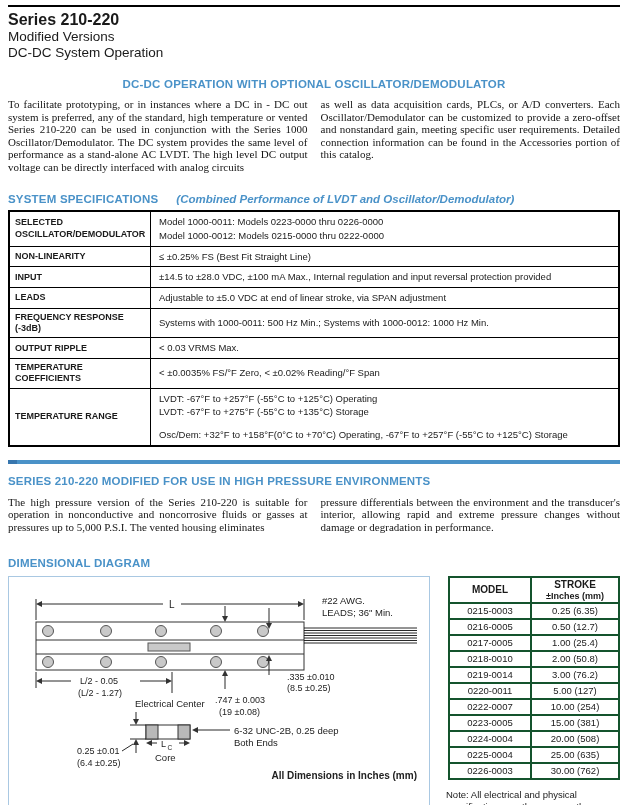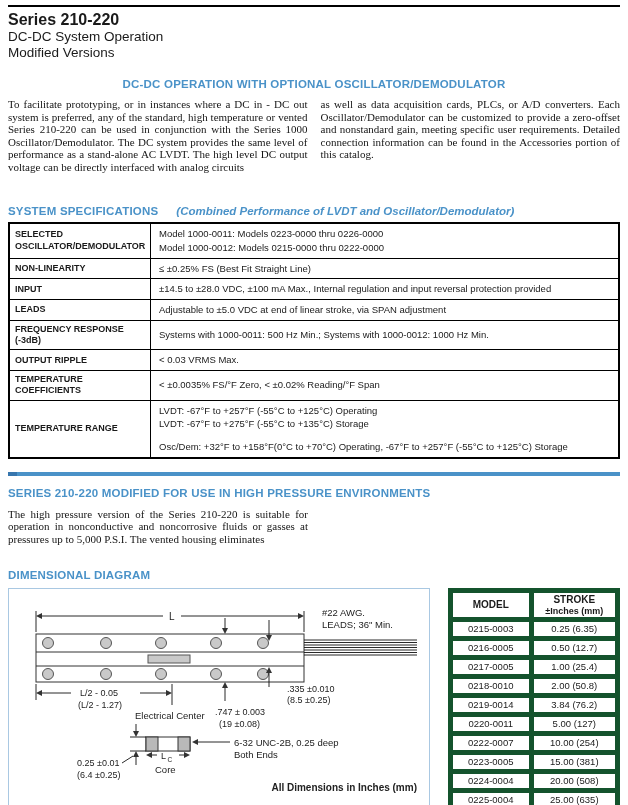--- a/index.html
+++ b/index.html
@@ -1,60 +1,60 @@
 <!DOCTYPE html>
 <html><head>
 <meta charset="utf-8">
 <style>
   html,body{margin:0;padding:0;background:#ffffff;}
   body{width:628px;height:805px;overflow:hidden;font-family:"Liberation Sans",sans-serif;color:#1a1a1a;}
   .page{width:612px;margin:0 auto;position:relative;}
   .top-rule{margin-top:5px;height:2px;background:#000;}
   .title{font-size:16px;font-weight:bold;margin-top:4px;line-height:1.1;}
   .subtitle{font-size:13.5px;line-height:1.18;}
-  .blue-h{color:#4a92c8;font-weight:bold;font-size:11.5px;letter-spacing:.2px;margin-top:12px;}
+  .blue-h{color:#4a92c8;font-weight:bold;font-size:11.5px;letter-spacing:.2px;}
   .h1{margin-top:18px;text-align:center;}
   .h2{margin-top:11px;}
   .cols{display:flex;gap:13px;margin-top:8px;font-family:"Liberation Serif",serif;font-size:11px;line-height:1.13;text-align:justify;color:#151515;}
   .cols .col{width:300px;}
   .spec-head{margin-top:20px;display:flex;align-items:baseline;gap:18px;}
   .spec-sub{color:#4a92c8;font-style:italic;font-size:11.5px;font-weight:600;}
   table.specs{margin-top:5px;width:612px;border-collapse:collapse;table-layout:fixed;border:2px solid #000;}
   table.specs td{border:1px solid #000;vertical-align:middle;}
   table.specs td.lbl{width:131px;font-size:9px;font-weight:bold;padding:3px 4px 3px 5px;line-height:1.25;}
   table.specs td.val{font-size:9.5px;padding:3px 6px 3px 8px;line-height:1.45;}
   .gap{margin-top:9px;}
   .divider{margin-top:13px;height:4px;background:linear-gradient(to right,#3776ae 0 9px,#4a92c8 9px);}
   .cols2{margin-top:9px;}
   .dim-h{margin-top:24px;}
   .dim-row{margin-top:7px;display:flex;align-items:flex-start;}
   .diagram-box{width:420px;height:231px;border:1px solid #a9c8e2;background:#fff;}
   .right-col{margin-left:14px;width:176px;}
   table.models{border-collapse:collapse;table-layout:fixed;margin-left:4px;}
-  table.models td,table.models th{border:5px solid #14532d;text-align:center;}
+  table.models td,table.models th{border:2px solid #14532d;text-align:center;}
   table.models th{font-size:10px;font-weight:bold;padding:1px 2px;line-height:1.15;}
   table.models th .sub{font-size:9px;}
   table.models td{font-size:9.5px;padding:1px 2px;height:12px;}
   .col-model{width:76px;}
   .col-stroke{width:82px;}
   .note{margin-top:9px;margin-left:2px;font-size:9.5px;line-height:1.28;width:172px;}
   svg text{font-family:"Liberation Sans",sans-serif;fill:#222;}
   .dline{stroke:#333;stroke-width:1;fill:none;}
   .thin{stroke:#111;stroke-width:0.9;fill:none;}
   .ah{fill:#333;stroke:none;}
 </style>
 </head>
 <body>
 
 <div class="page">
 
   <div class="top-rule"></div>
   <div class="title">Series 210-220</div>
+  <div class="subtitle">Modified Versions</div>
   <div class="subtitle">DC-DC System Operation</div>
-  <div class="subtitle">Modified Versions</div>
 
   <div class="blue-h h1">DC-DC OPERATION WITH OPTIONAL OSCILLATOR/DEMODULATOR</div>
   <div class="cols">
     <div class="col">To facilitate prototyping, or in instances where a DC in - DC out system is preferred, any of the standard, high temperature or vented Series 210-220 can be used in conjunction with the Series 1000 Oscillator/Demodulator. The DC system provides the same level of performance as a stand-alone AC LVDT.  The high level DC output voltage can be directly interfaced with analog circuits</div>
     <div class="col">as well as data acquisition cards, PLCs, or A/D converters.  Each Oscillator/Demodulator can be customized to provide a zero-offset and nonstandard gain, meeting specific user requirements. Detailed connection information can be found in the Accessories portion of this catalog.</div>
   </div>
 
   <div class="spec-head">
     <span class="blue-h">SYSTEM SPECIFICATIONS</span>
     <span class="spec-sub">(Combined Performance of LVDT and Oscillator/Demodulator)</span>
@@ -104,20 +104,21 @@
         <div class="gap">Osc/Dem: +32°F to +158°F(0°C to +70°C) Operating, -67°F to +257°F (-55°C to +125°C) Storage</div>
       </td>
     </tr>
   </tbody>
     </table>
 
   <div class="divider"></div>
   <div class="blue-h h2">SERIES 210-220 MODIFIED FOR USE IN HIGH PRESSURE ENVIRONMENTS</div>
   <div class="cols cols2">
     <div class="col">The high pressure version of the Series 210-220 is suitable for operation in nonconductive and noncorrosive fluids or gasses at pressures up to 5,000 P.S.I.  The vented housing eliminates</div>
+    <div class="col">pressure differentials between the environment and the transducer's interior, allowing rapid and extreme pressure changes without damage or degradation in performance.</div>
   </div>
 
   <div class="blue-h dim-h">DIMENSIONAL DIAGRAM</div>
 
   <div class="dim-row">
 
     <div class="diagram-box">
       <svg width="420" height="231" viewBox="0 0 420 231">
 
         <g>
@@ -248,21 +249,21 @@
         <tr>
               <td>0217-0005</td>
               <td>1.00 (25.4)</td>
             </tr>
         <tr>
               <td>0218-0010</td>
               <td>2.00 (50.8)</td>
             </tr>
         <tr>
               <td>0219-0014</td>
-              <td>3.84 (76.2)</td>
+              <td>3.00 (76.2)</td>
             </tr>
         <tr>
               <td>0220-0011</td>
               <td>5.00 (127)</td>
             </tr>
         <tr>
               <td>0222-0007</td>
               <td>10.00 (254)</td>
             </tr>
         <tr>

